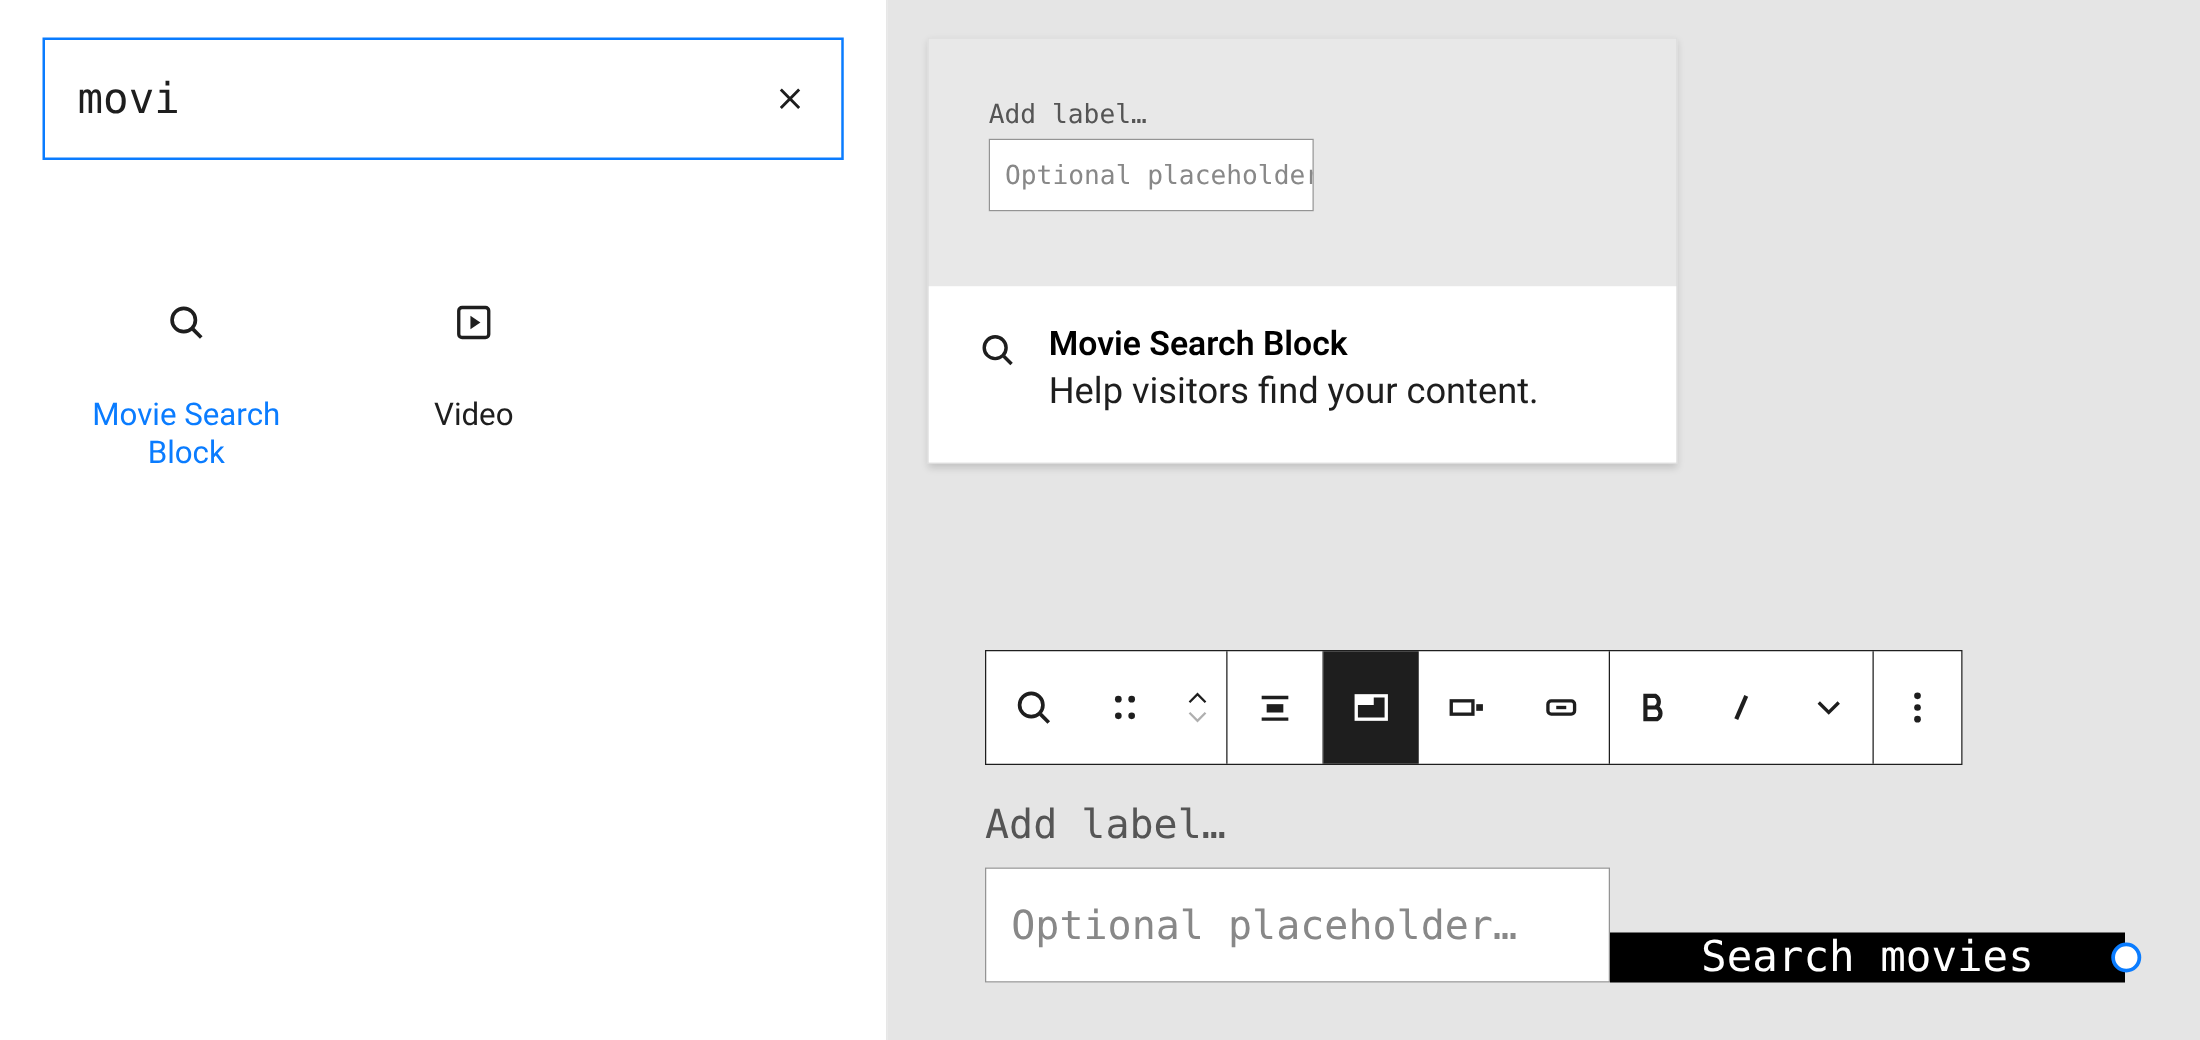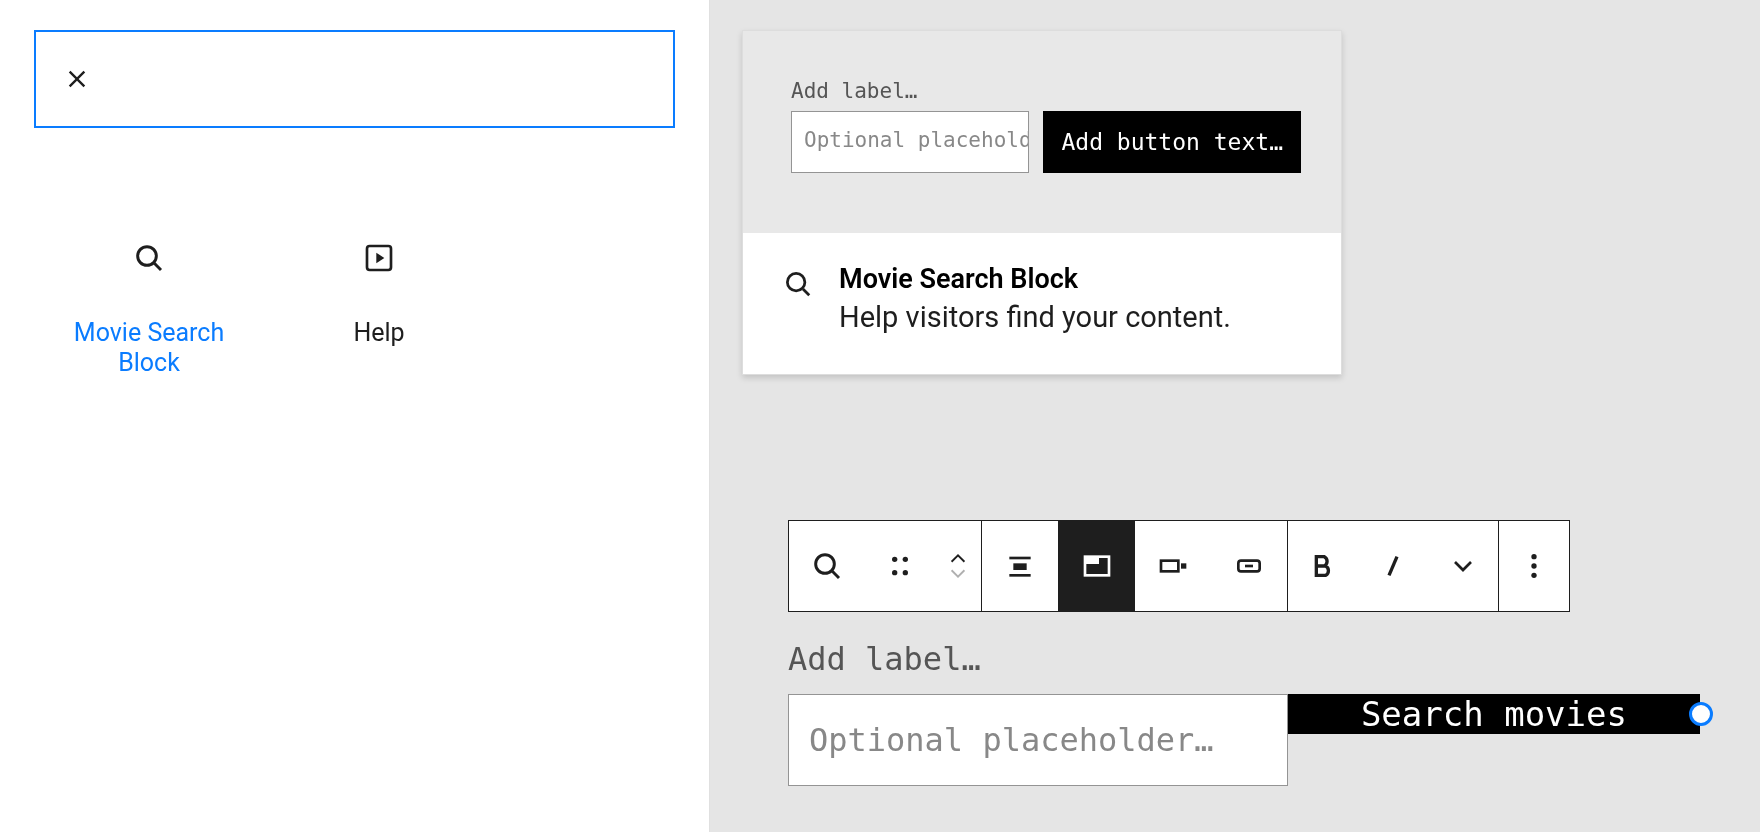--- a/index.html
+++ b/index.html
@@ -44,32 +44,33 @@
   .tb.sel{background:#1e1e1e;color:#fff}
   .tb.sel svg{fill:#fff;stroke:#fff}
   .tb svg{width:32px;height:32px}
   .mover{width:46px;height:100%;display:flex;flex-direction:column;justify-content:center;align-items:center;gap:2px}
   .mover svg{width:22px;height:12px}
   .mover .dn{opacity:.35}
 
   
   .bigblock{position:absolute;top:640px;left:78px;right:60px}
   .big-lbl{font-family:"SFMono-Regular",Menlo,Consolas,monospace;font-size:32px;color:#555;margin-bottom:16px;display:block}
-  .big-row{display:flex;align-items:flex-start}
+  .big-row{display:flex;align-items:flex-end}
   .big-input{flex:1;border:1px solid #949494;background:#fff;font-family:"SFMono-Regular",Menlo,Consolas,monospace;font-size:32px;color:#888;padding:26px 20px}
   .big-btn{position:relative;background:#000;color:#fff;font-family:"SFMono-Regular",Menlo,Consolas,monospace;font-size:34px;border:none;padding:0 73px;display:flex;align-items:center}
   .handle{position:absolute;right:-13px;top:50%;transform:translateY(-50%);width:24px;height:24px;border-radius:50%;background:#fff;border:3px solid #0a7cff}
 </style>
 </head>
 <body>
 
 <div class="root">
 
   <div class="left">
     <div class="search-wrap">
+      <input type="text" value="movi" style="">
       <div class="xbtn">
         <svg viewBox="0 0 24 24">
             <path d="M19 6.41 17.59 5 12 10.59 6.41 5 5 6.41 10.59 12 5 17.59 6.41 19 12 13.41 17.59 19 19 17.59 13.41 12z" fill="#1e1e1e"></path>
           </svg>
       </div>
     </div>
 
     <div class="grid">
       <div class="block-item active">
         <div class="ico">
@@ -80,33 +81,32 @@
         </div>
         <div class="lbl">Movie Search Block</div>
       </div>
       <div class="block-item">
         <div class="ico">
           <svg viewBox="0 0 24 24">
               <rect x="3" y="3" width="18" height="18" rx="2" fill="none" stroke="#1e1e1e" stroke-width="2"></rect>
               <polygon points="10,8 16,12 10,16" fill="#1e1e1e"></polygon>
             </svg>
         </div>
-        <div class="lbl">Help</div>
+        <div class="lbl">Video</div>
       </div>
     </div>
   </div>
 
   <div class="right">
 
     <div class="card">
       <div class="card-pad">
         <span class="mini-lbl">Add label…</span>
         <div class="mini-row">
           <div class="mini-input">Optional placeholder</div>
-          <div class="mini-btn">Add button text…</div>
         </div>
       </div>
       <div class="card-info">
         <svg viewBox="0 0 24 24">
             <circle cx="10.5" cy="10.5" r="7" fill="none" stroke="#1e1e1e" stroke-width="2.2"></circle>
             <line x1="16" y1="16" x2="21" y2="21" stroke="#1e1e1e" stroke-width="2.2"></line>
           </svg>
         <div>
           <div class="t1">Movie Search Block</div>
           <div class="t2">Help visitors find your content.</div>

